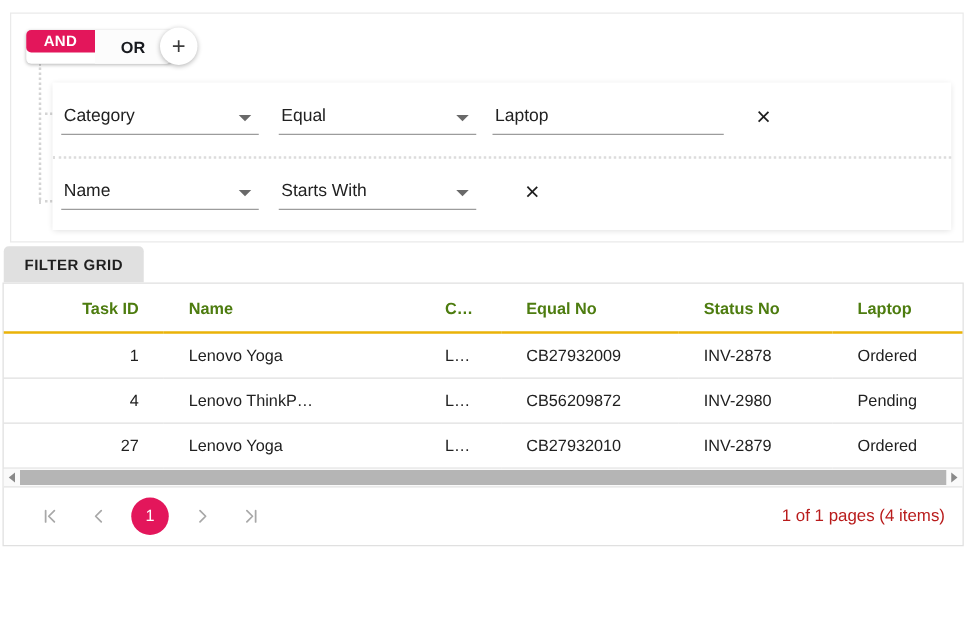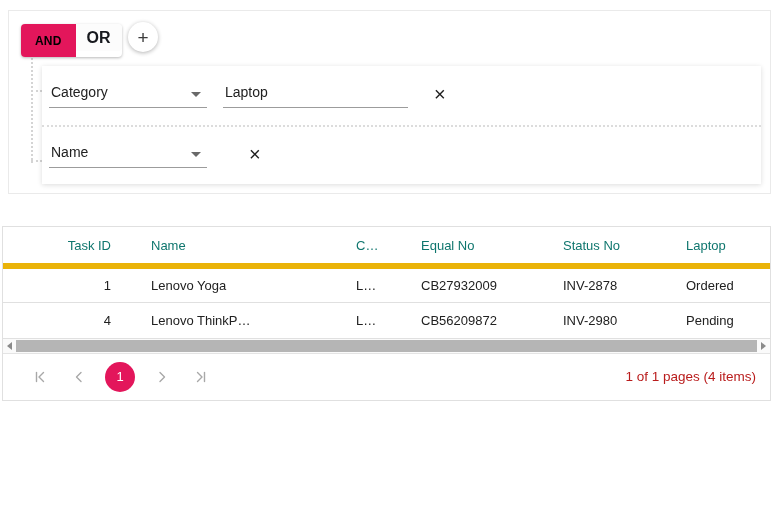--- a/index.html
+++ b/index.html
@@ -10,24 +10,24 @@
   }
   .page { position:relative; width:781px; height:505px; }
 
   
   .qb { position:absolute; left:8px; top:10px; width:763px; height:184px;
         border:1px solid #eaeaea; background:#fff; }
   .toggle-group { position:absolute; left:12px; top:13px; display:flex;
         border-radius:4px; box-shadow:0 1px 3px rgba(0,0,0,.28); z-index:2; }
   .toggle-group button, .add-btn, .del-btn, .filter-btn, .pg-btn, .pg-current {
         font-family:inherit; cursor:pointer; }
-  .btn-and { background:#e3165b; color:#000000; border:none; font-size:12px; font-weight:bold;
-        height:33px; padding:0 14px; border-radius:4px 0 0 4px; letter-spacing:.2px; }
-  .btn-or { background:#fcfcfc; color:#17191e; border:none; font-size:16px; font-weight:bold;
-        height:27px; padding:0 11px; border-radius:0 4px 4px 0; }
+  .btn-and { background:#e3165b; color:#ffffff; border:none; font-size:12px; font-weight:bold;
+        height:18px; padding:0 14px; border-radius:4px 0 0 4px; letter-spacing:.2px; }
+  .btn-or { background:#fcfcfc; color:#17191e; border:none; font-size:13px; font-weight:bold;
+        height:27px; padding:0 21px; border-radius:0 4px 4px 0; }
   .add-btn { position:absolute; left:119px; top:11px; width:30px; height:30px; border:none;
         border-radius:50%; background:#fff; box-shadow:0 1px 4px rgba(0,0,0,.3);
         color:#3c3c3c; font-size:19px; line-height:1; display:flex;
         align-items:center; justify-content:center; padding:0; z-index:2; }
   .conn-v { position:absolute; left:22px; top:40px; height:112px; width:0;
         border-left:2px dotted #d4d4d4; }
   .conn-h { position:absolute; left:22px; width:11px; height:0; border-top:2px dotted #d4d4d4; }
   .conn-h1 { top:79px; } .conn-h2 { top:149px; }
   .rules-box { position:absolute; left:33px; top:55px; width:719px; height:118px;
         background:#fff; box-shadow:0 1px 5px rgba(0,0,0,.14); }
@@ -46,21 +46,21 @@
 
   
   .filter-btn { position:absolute; left:3px; top:197px; width:112px; height:29px;
         background:#e0e0e0; border:none; border-radius:4px 4px 0 0; font-size:12px;
         font-weight:bold; color:#1f1f1f; letter-spacing:.4px; }
 
   
   .grid { position:absolute; left:2px; top:226px; width:769px;
         border:1px solid #e0e0e0; background:#fff; }
   table { width:100%; border-collapse:collapse; table-layout:fixed; font-size:13px; }
-  th { height:39px; font-weight:normal; color:#0f766e; border-bottom:6px solid #eab308; cursor:pointer; }
+  th { height:39px; font-weight:bold; color:#4d7c0f; border-bottom:2px solid #eab308; cursor:pointer; }
   td { height:36px; color:#212121; border-bottom:1px solid #e0e0e0; }
   th, td { padding:0 20px; white-space:nowrap; overflow:hidden; text-overflow:ellipsis; }
   .al-r { text-align:right; } .al-l { text-align:left; }
 
   
   .hscroll { position:relative; height:15px; background:#fafafa; border-bottom:1px solid #e4e4e4; }
   .scroll-thumb { position:absolute; left:13px; right:13px; top:1px; height:12px; background:#b5b5b5; }
   .scroll-arrow { position:absolute; top:3px; width:0; height:0;
         border-top:4px solid transparent; border-bottom:4px solid transparent; cursor:pointer; }
   .scroll-arrow.left  { left:4px;  border-right:5px solid #8a8a8a; }
@@ -92,38 +92,47 @@
     <div class="conn-v"></div>
     <div class="conn-h conn-h1"></div>
     <div class="conn-h conn-h2"></div>
 
     <div class="rules-box">
       <div class="rule-row">
         <div class="dd field-dd">
           <span>Category</span>
           <span class="caret"></span>
         </div>
+        <div class="dd op-dd">
+          <span>Equal</span>
+          <span class="caret"></span>
+        </div>
         <input class="val-input" type="text" value="Laptop" style="">
         <button class="del-btn">
           <span>×</span>
         </button>
       </div>
 
       <div class="rule-row second">
         <div class="dd field-dd">
           <span>Name</span>
           <span class="caret"></span>
         </div>
+        <div class="dd op-dd">
+          <span>Starts With</span>
+          <span class="caret"></span>
+        </div>
         <button class="del-btn">
           <span>×</span>
         </button>
       </div>
     </div>
   </div>
 
+  <button class="filter-btn">FILTER GRID</button>
 
   <div class="grid">
     <table>
       <colgroup>
         <col style="width:128px">
           <col style="width:205px">
           <col style="width:65px">
         <col style="width:142px">
           <col style="width:123px">
           <col>
@@ -148,20 +157,28 @@
           <td class="al-l">Ordered</td>
         </tr>
         <tr>
           <td class="al-r">4</td>
           <td class="al-l">Lenovo ThinkP…</td>
           <td class="al-r">Laptop</td>
           <td class="al-l">CB56209872</td>
           <td class="al-l">INV-2980</td>
           <td class="al-l">Pending</td>
         </tr>
+        <tr>
+          <td class="al-r">27</td>
+          <td class="al-l">Lenovo Yoga</td>
+          <td class="al-r">Laptop</td>
+          <td class="al-l">CB27932010</td>
+          <td class="al-l">INV-2879</td>
+          <td class="al-l">Ordered</td>
+        </tr>
       </tbody>
     </table>
 
     <div class="hscroll">
       <span class="scroll-arrow left"></span>
       <div class="scroll-thumb"></div>
       <span class="scroll-arrow right"></span>
     </div>
 
     <div class="pager">

